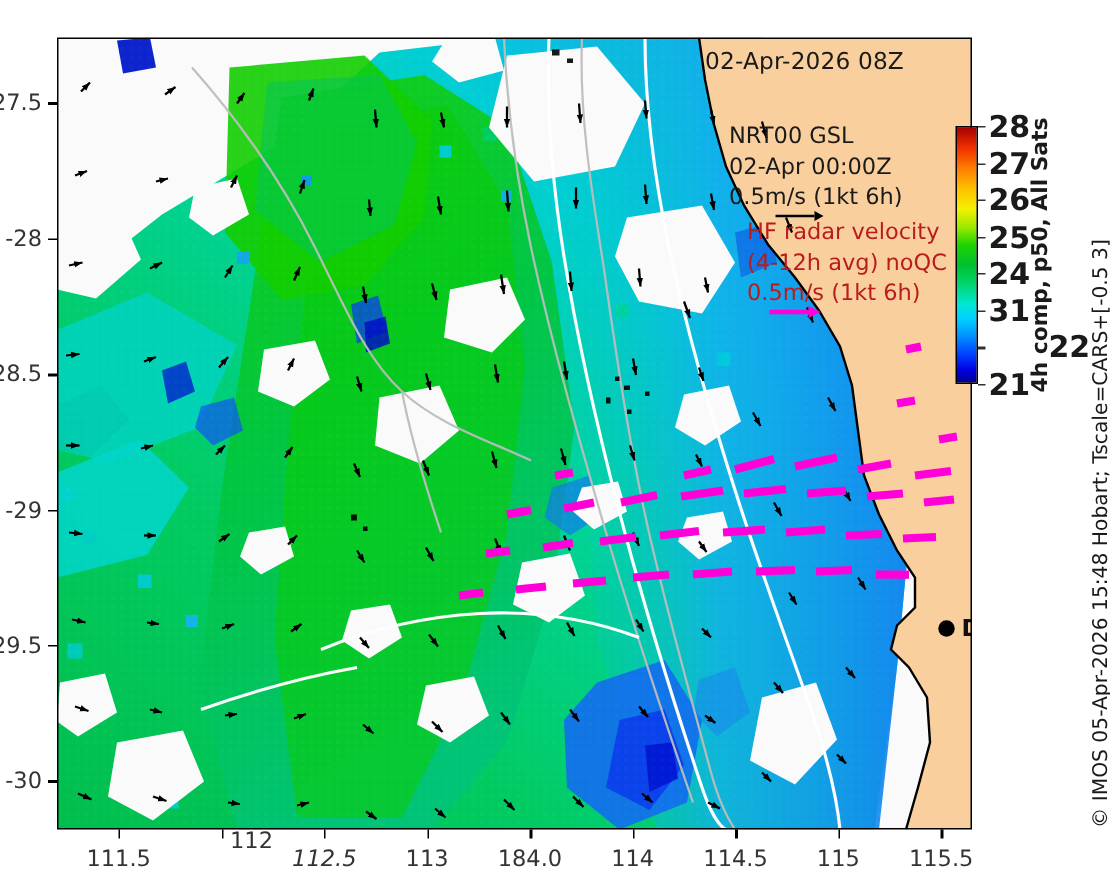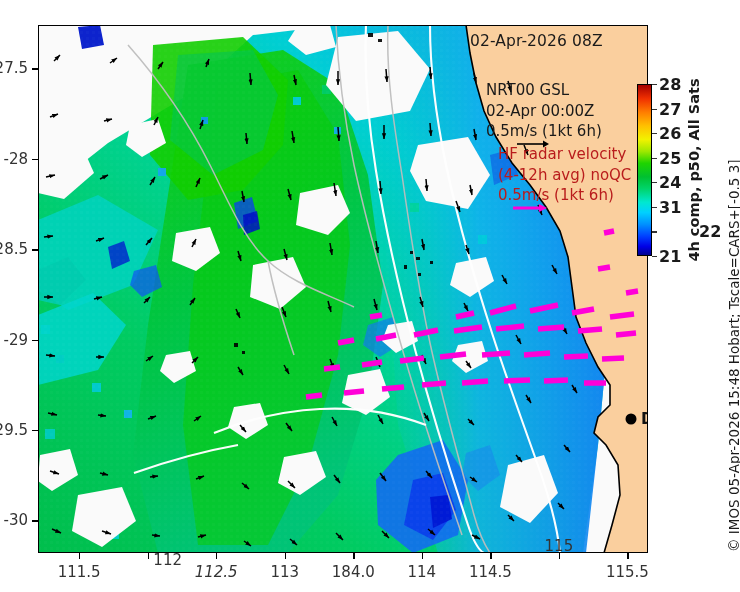--- a/index.html
+++ b/index.html
@@ -49,21 +49,21 @@
           #00d46a 39%,
           #00c030 46%,
           #1fd400 54%,
           #9fe800 61%,
           #f2f200 68%,
           #ffc000 76%,
           #ff7d00 84%,
           #f03000 92%,
           #a50000 100%);}
   .cbtick{position:absolute;left:652px;width:5px;height:1.2px;background:#333;}
-  .cblab{position:absolute;left:659px;font-size:16px;font-weight:bold;color:#1a1a1a;
+  .cblab{position:absolute;left:659px;font-size:20px;font-weight:bold;color:#1a1a1a;
          transform:translateY(-50%);white-space:nowrap;}
   #cbar-title{position:absolute;left:686px;top:170px;font-size:14.5px;font-weight:bold;
         color:#1a1a1a;white-space:nowrap;transform-origin:0 0;
         transform:rotate(-90deg) translate(-50%,0);}
 
   
   #credit{position:absolute;left:726px;top:552px;font-size:13.5px;color:#1a1a1a;
           white-space:nowrap;transform-origin:0 0;transform:rotate(-90deg);}
 
   
@@ -396,21 +396,21 @@
       <div class="xlab" style="left: 216.202px; top: 563px; font-style: italic;">112.5</div>
       <div class="tick tickx" style="left: 284.742px; top: 553px;"></div>
       <div class="xlab" style="left: 284.742px; top: 563px;">113</div>
       <div class="tick tickx" style="left: 353.281px; top: 553px;"></div>
       <div class="xlab" style="left: 353.281px; top: 563px;">184.0</div>
       <div class="tick tickx" style="left: 421.82px; top: 553px;"></div>
       <div class="xlab" style="left: 421.82px; top: 563px;">114</div>
       <div class="tick tickx" style="left: 490.36px; top: 553px;"></div>
       <div class="xlab" style="left: 490.36px; top: 563px;">114.5</div>
       <div class="tick tickx" style="left: 558.899px; top: 553px;"></div>
-      <div class="xlab" style="left: 558.899px; top: 537px;">115</div>
+      <div class="xlab" style="left: 558.899px; top: 563px;">115</div>
       <div class="tick tickx" style="left: 627.438px; top: 553px;"></div>
       <div class="xlab" style="left: 627.438px; top: 563px;">115.5</div>
     </div>
   <div id="yaxis">
       <div class="tick ticky" style="left: 32px; top: 68.3973px;"></div>
       <div class="ylab" style="right: 712px; top: 68.3973px;">-27.5</div>
       <div class="tick ticky" style="left: 32px; top: 158.808px;"></div>
       <div class="ylab" style="right: 712px; top: 158.808px; text-align: right;">-28</div>
       <div class="tick ticky" style="left: 32px; top: 249.219px;"></div>
       <div class="ylab" style="right: 712px; top: 249.219px;">-28.5</div>

